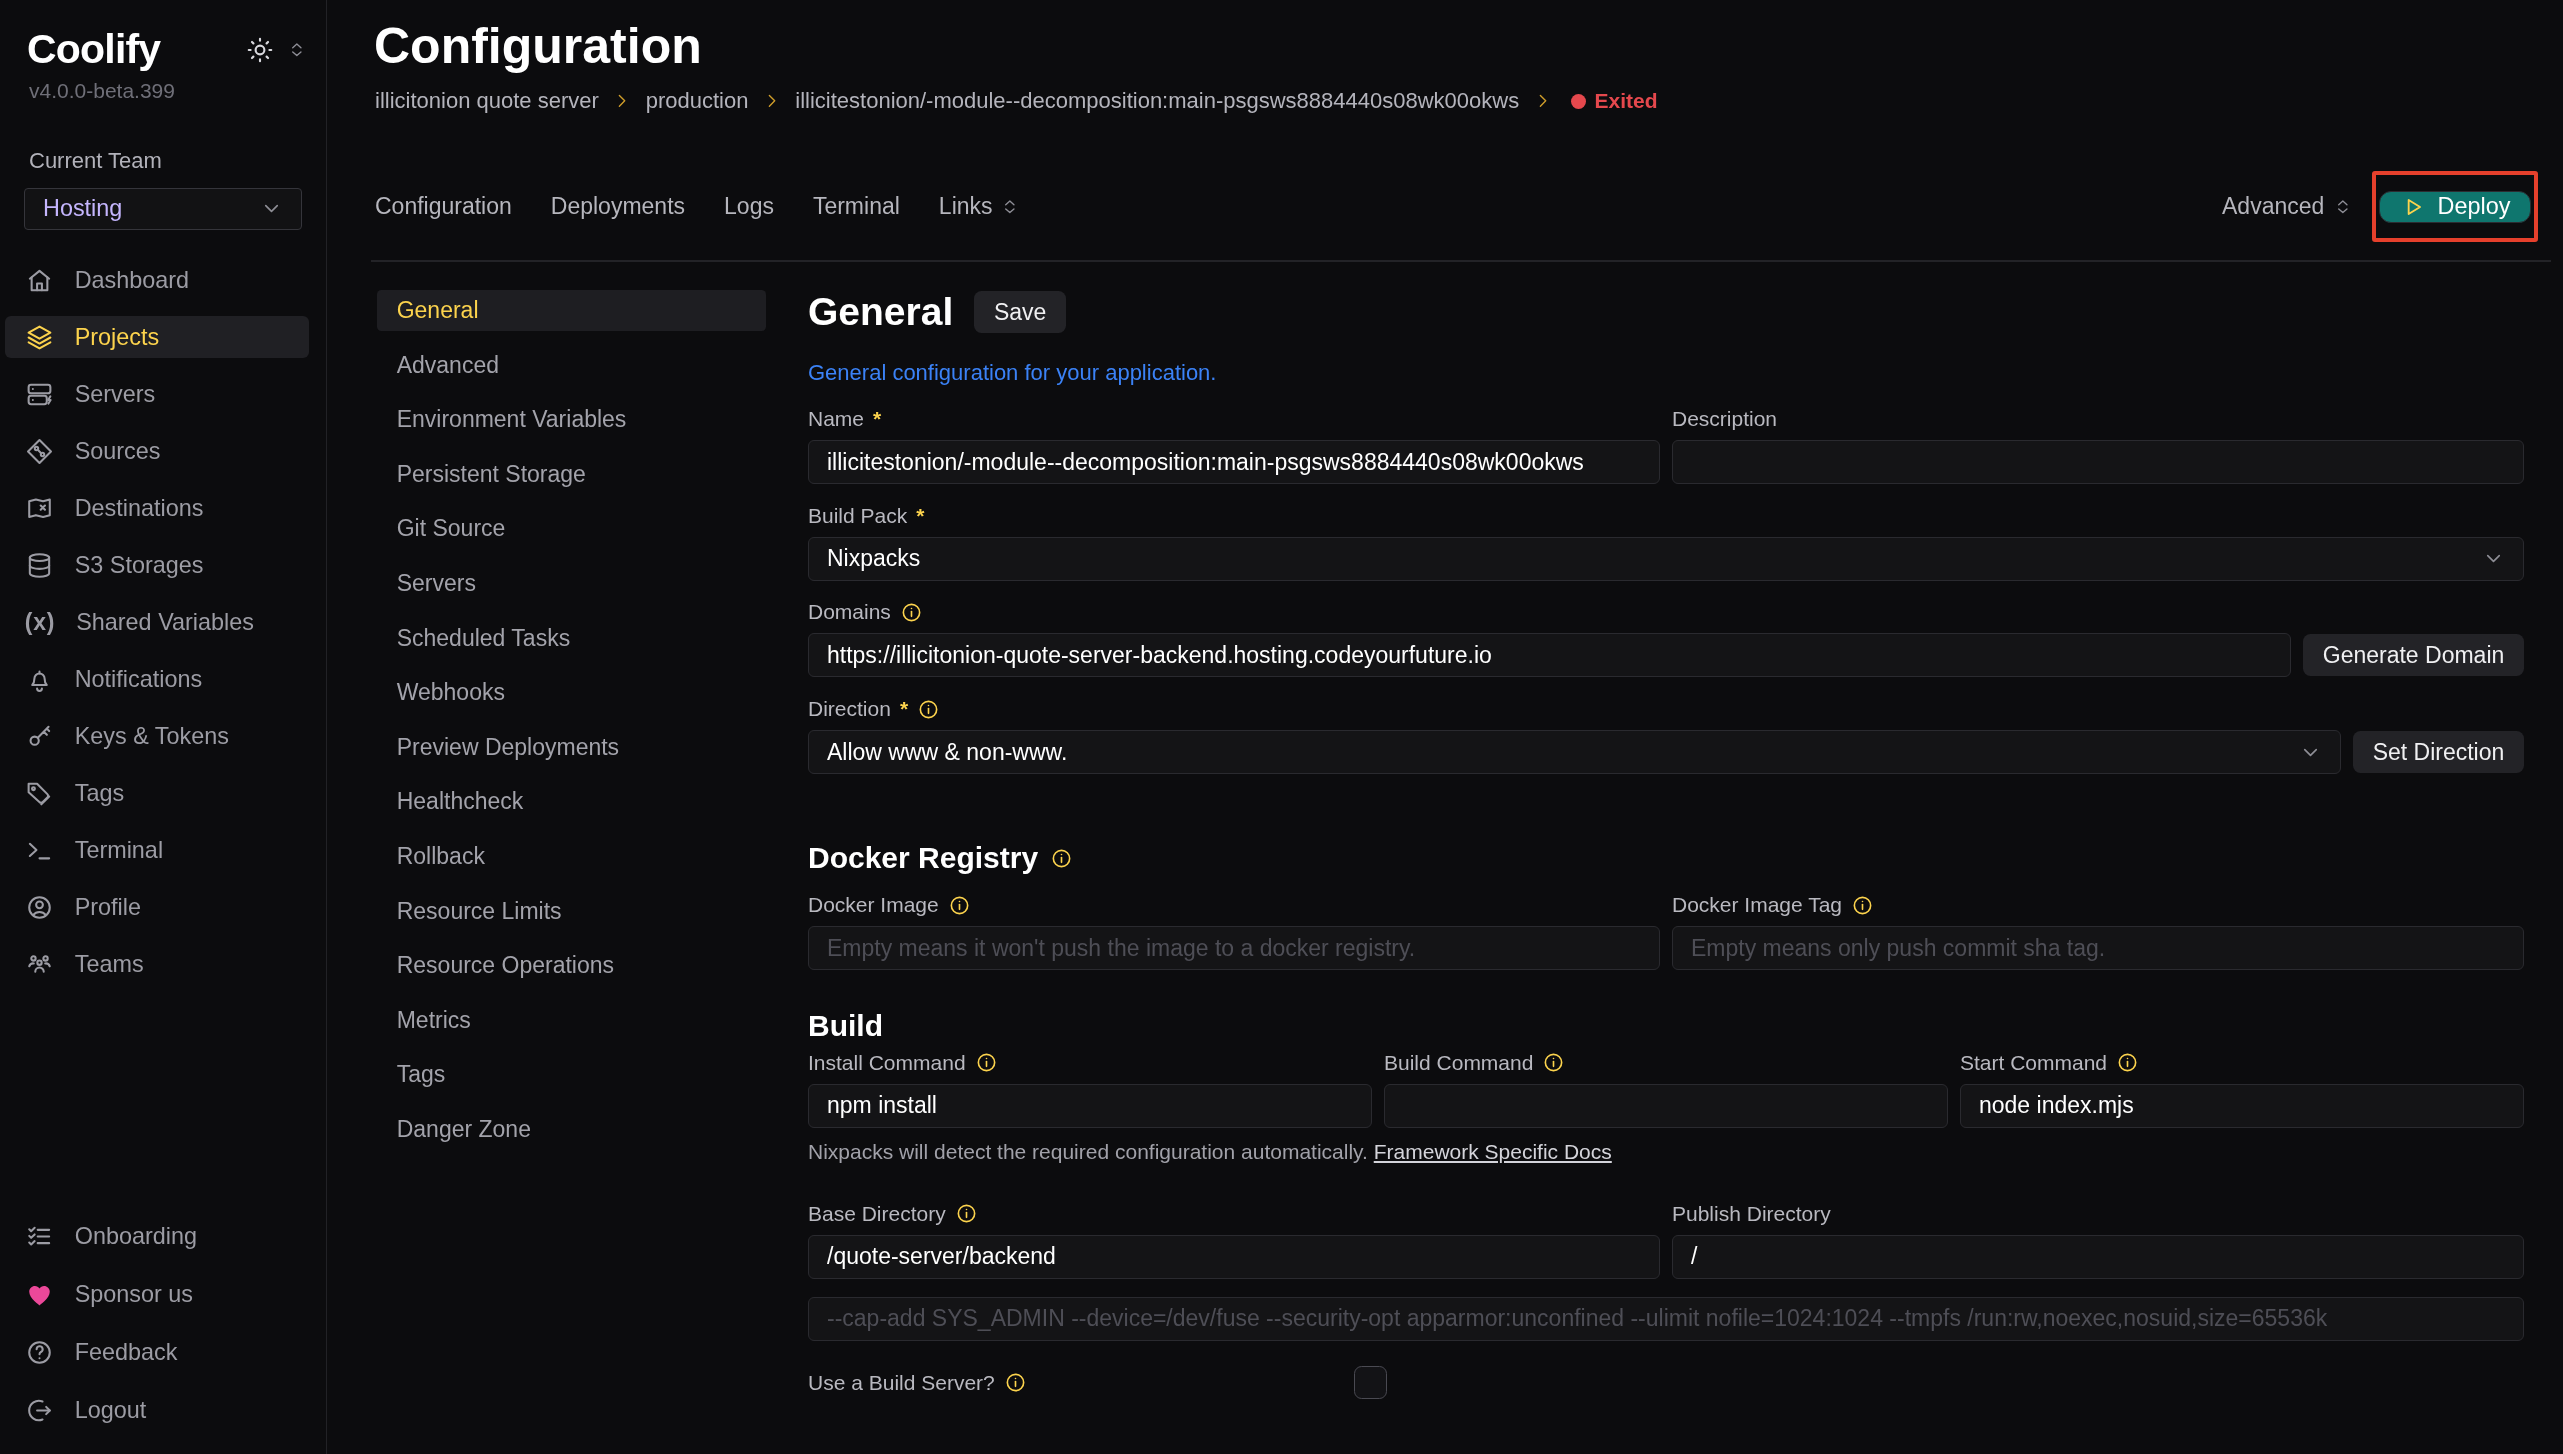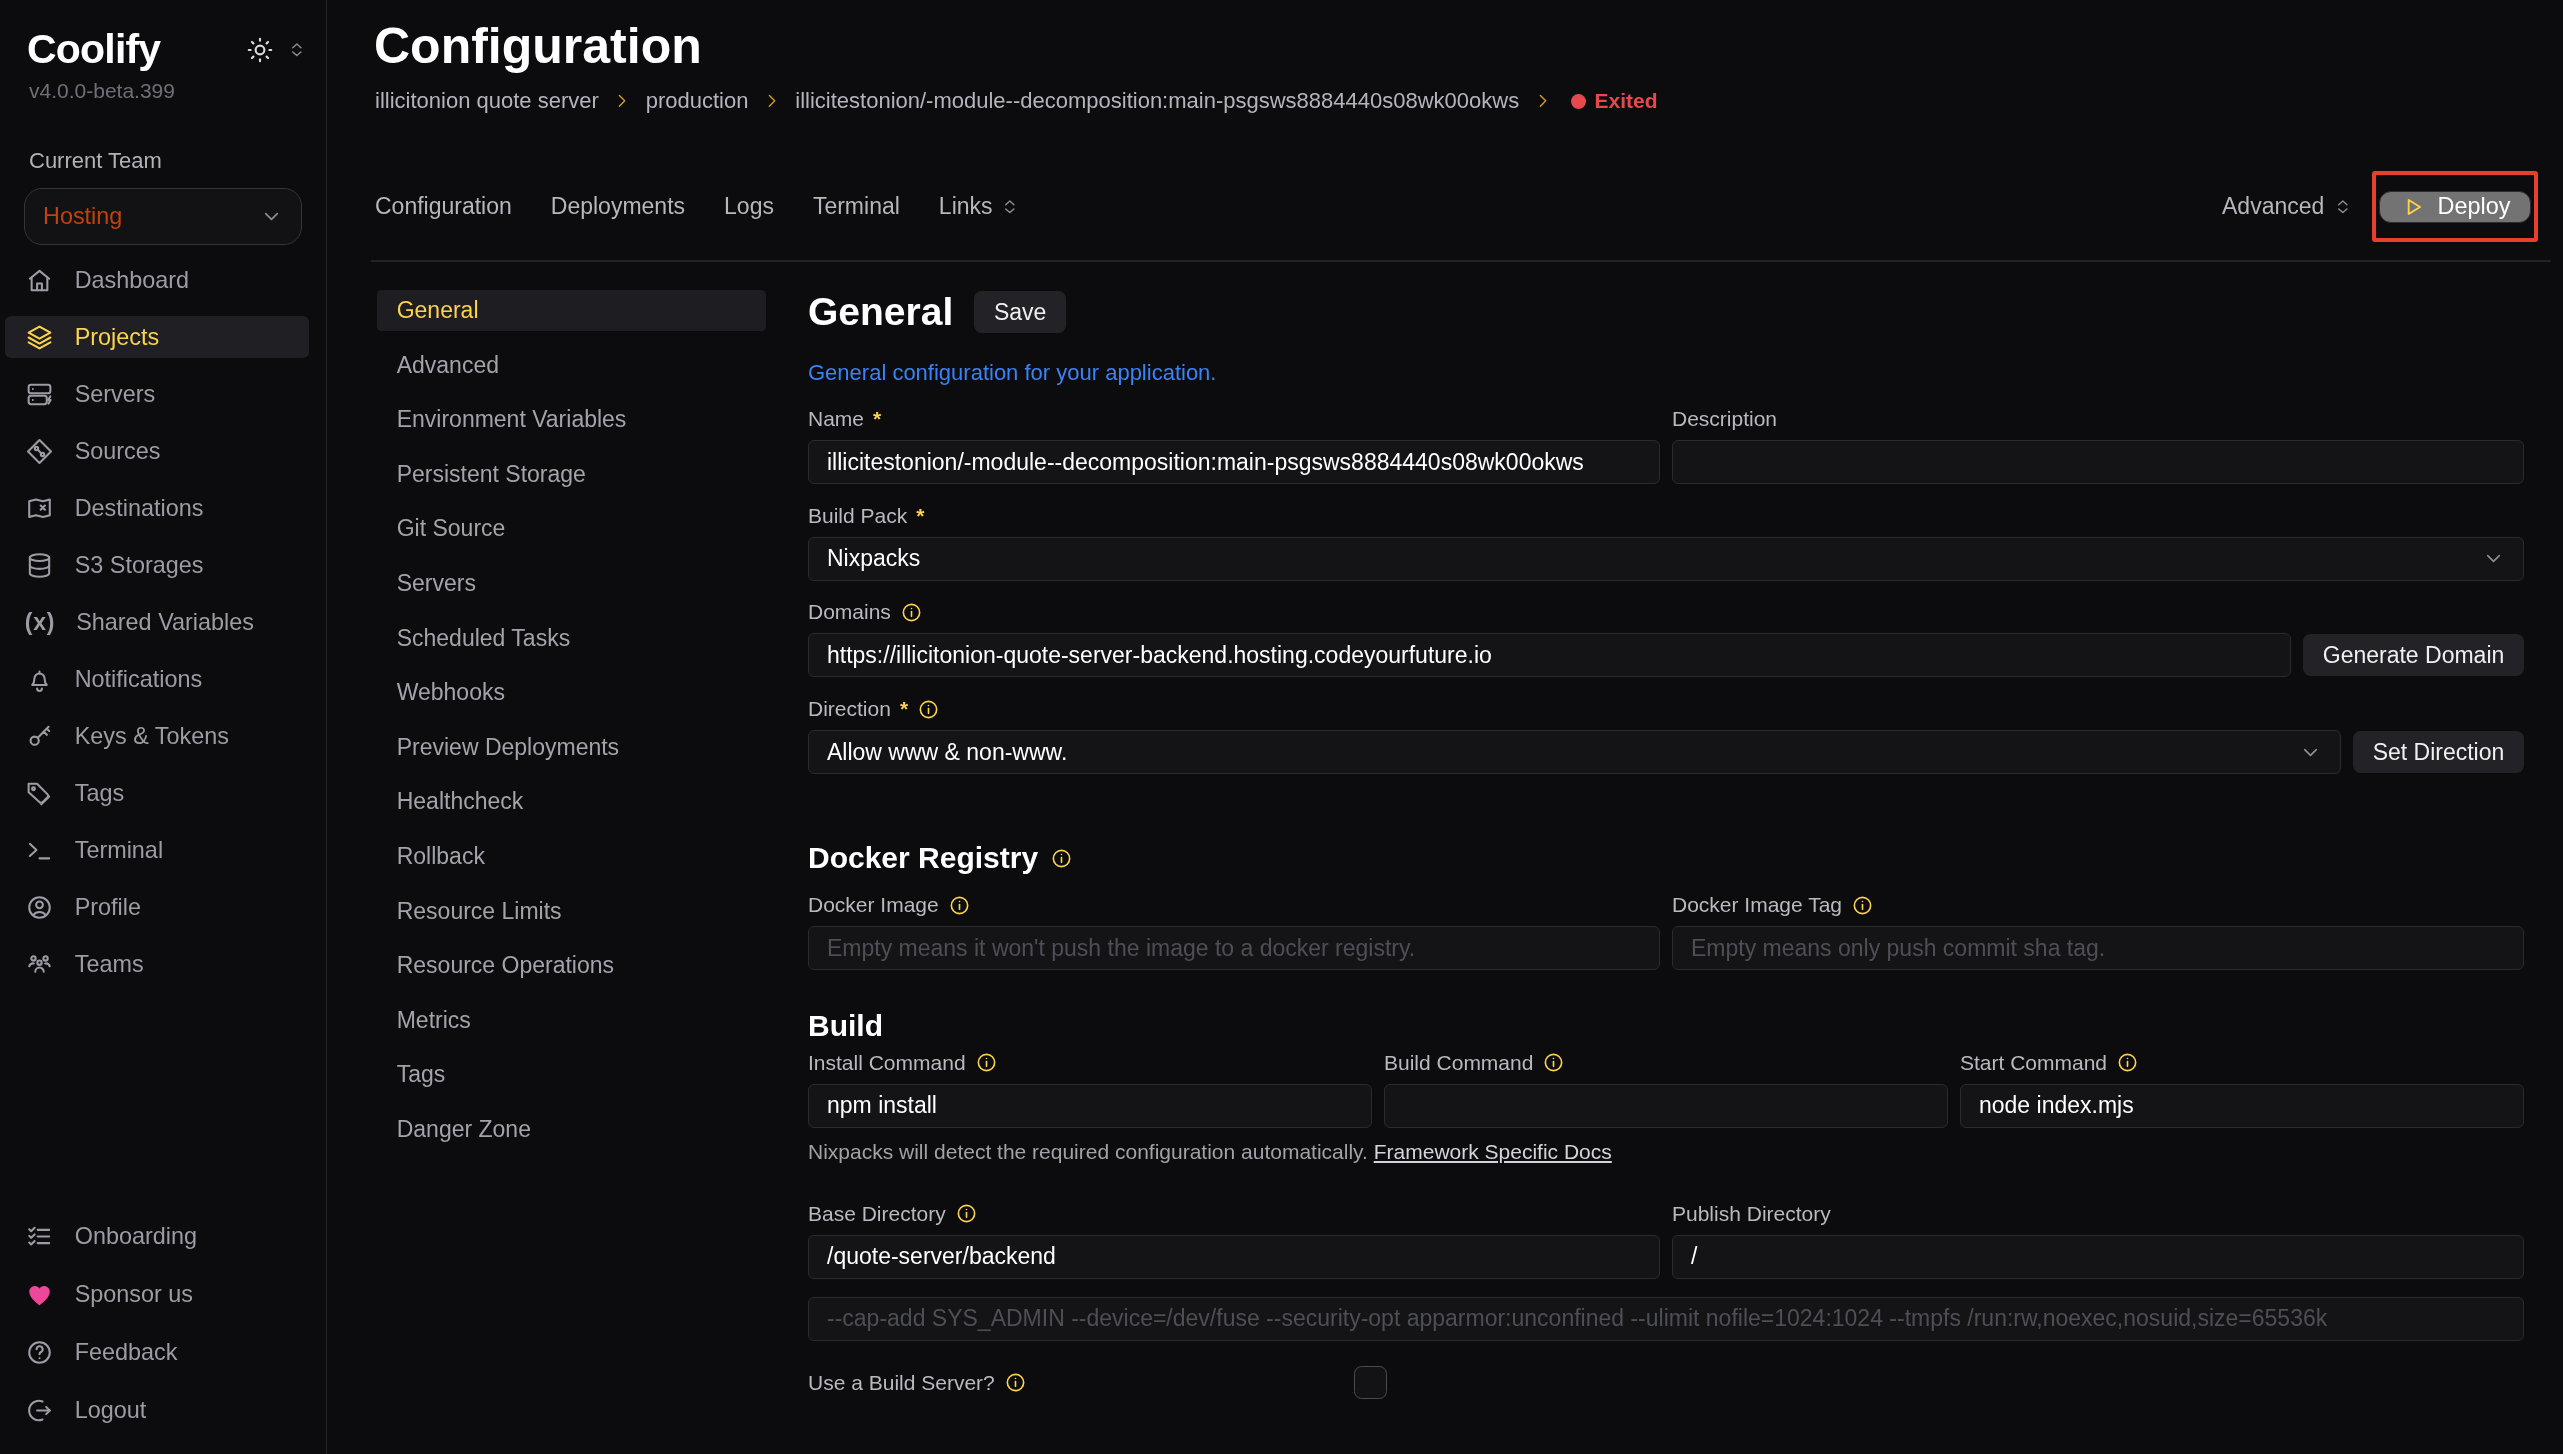--- a/index.html
+++ b/index.html
@@ -13,23 +13,23 @@
 
   
   .sidebar { position:absolute; left:0; top:0; width:327px; height:1455px;
     border-right:1.5px solid #222226; background:#0c0c0e; }
   .logo-row { display:flex; align-items:center; justify-content:space-between;
     padding:26px 19.7px 0 27px; }
   .logo { font-size:41px; font-weight:700; color:#fff; letter-spacing:-0.8px; }
   .logo-icons { display:flex; align-items:center; gap:12px; color:#d9d9de; }
   .version { margin:6px 0 0 29px; font-size:21px; color:#6f6f78; }
   .team-label { margin:45px 0 0 29px; font-size:22px; color:#b2b2ba; }
-  .team-select { margin:13.6px 24px 0 24px; height:57px; border:1.5px solid #35353b;
-    background:#121214; border-radius:18px; padding:0 18px; display:flex;
-    align-items:center; justify-content:space-between; font-size:23.4px; color:#c2410c; }
+  .team-select { margin:13.6px 24px 0 24px; height:42px; border:1.5px solid #35353b;
+    background:#121214; border-radius:4px; padding:0 18px; display:flex;
+    align-items:center; justify-content:space-between; font-size:23.4px; color:#c4b5fd; }
   .nav { position:absolute; top:259px; left:5px; right:16.6px; display:flex;
     flex-direction:column; gap:15px; }
   .nav.footer { top:auto; bottom:24px; gap:16px; }
   .nav-item { height:42px; display:flex; align-items:center; gap:21px;
     padding-left:19.7px; border-radius:6px; color:#9c9ca4; font-size:23.4px; cursor:pointer; }
   .nav-item .icon { width:29px; height:29px; }
   .nav-item.active { background:#202024; color:#fcd34d; }
   .txticon { font-size:23px; font-weight:700; letter-spacing:0.8px; }
 
   
@@ -46,21 +46,21 @@
     display:flex; align-items:center; }
   .tabs { display:flex; align-items:center; gap:39px; }
   .tab { font-size:23px; color:#b6b6bd; display:flex; align-items:center; gap:7.6px; cursor:pointer; }
   .advanced { margin-left:auto; display:flex; align-items:center; gap:9px;
     font-size:23px; color:#b6b6bd; cursor:pointer; }
 
   .annotation { position:absolute; left:2045px; top:171px; width:166px; height:71px;
     border:4.5px solid #e6402c; border-radius:3px; display:flex; align-items:center;
     justify-content:center; }
   .deploy { display:flex; align-items:center; gap:12px; height:32px; padding:0 19.7px;
-    background:#737373; border:1.5px solid #2c2c31; border-radius:12px; color:#fff;
+    background:#0f766e; border:1.5px solid #2c2c31; border-radius:12px; color:#fff;
     font-size:23.4px; font-family:inherit; cursor:pointer; }
   .hdivider { position:absolute; left:44px; right:12px; top:260px; height:1.5px; background:#232327; }
 
   
   .subnav { position:absolute; left:50px; top:290px; width:389px; display:flex;
     flex-direction:column; gap:13.6px; }
   .subnav-item { height:41px; display:flex; align-items:center; padding-left:19.7px;
     border-radius:4.5px; font-size:23px; color:#a3a3ab; cursor:pointer; }
   .subnav-item.active { background:#1e1e22; color:#fcd34d; }
 

